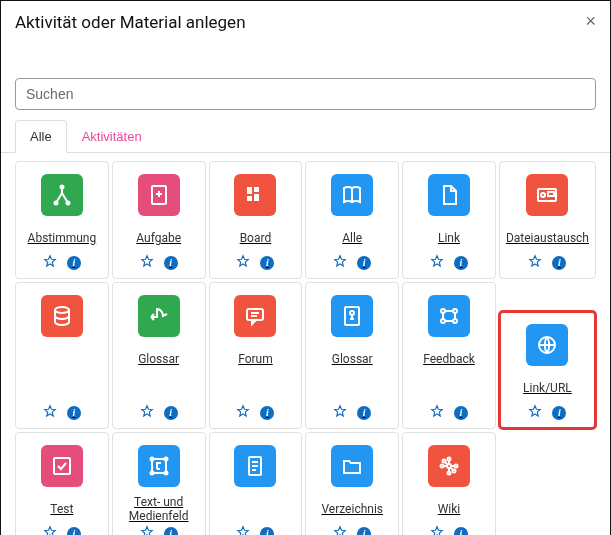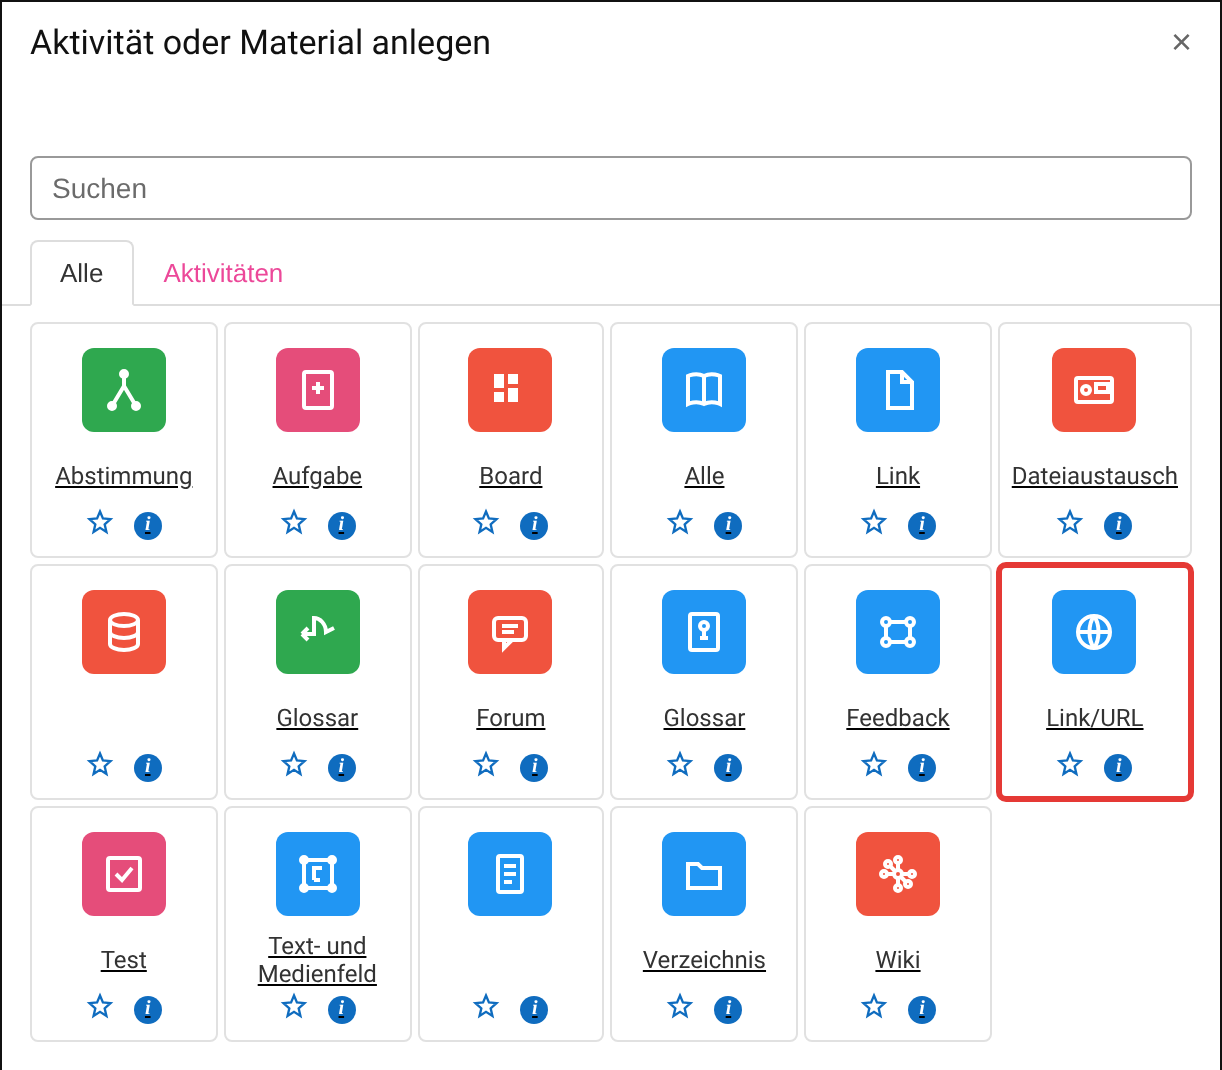--- a/index.html
+++ b/index.html
@@ -88,20 +88,21 @@
       align-items: center;
       padding: 12px 4px 6px 4px;
       min-height: 118px;
       cursor: pointer;
       background: #fff;
       position: relative;
     }
     .card.highlighted {
       outline: 3px solid #e53935;
       outline-offset: -2px;
+      margin-top: 29px;
     }
     .icon-box {
       width: 42px;
       height: 42px;
       border-radius: 6px;
       display: flex;
       align-items: center;
       justify-content: center;
       color: #fff;
       margin-bottom: 8px;

